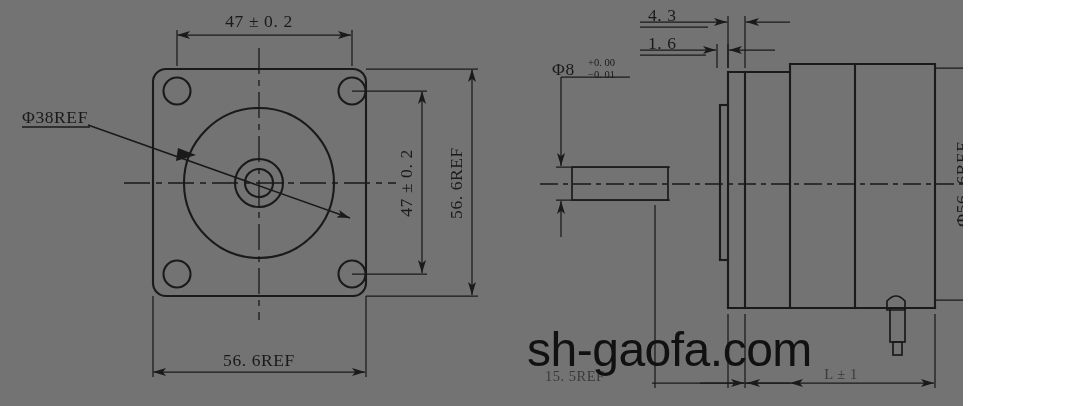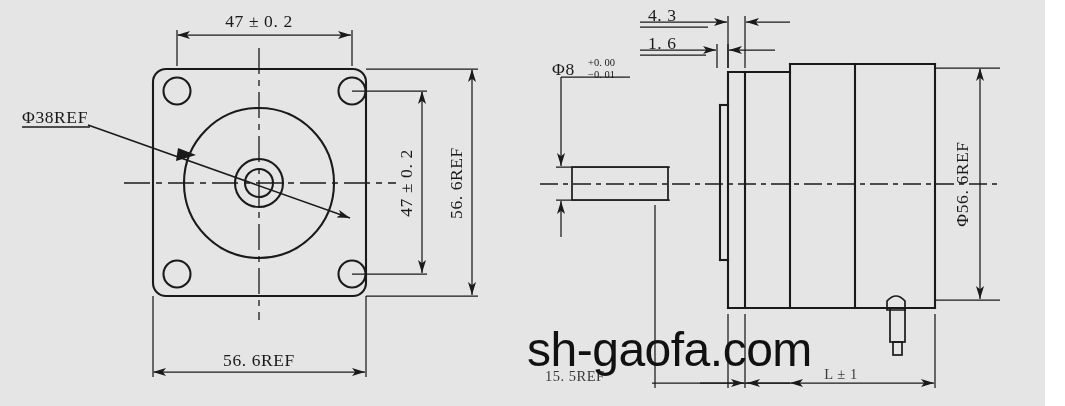--- a/index.html
+++ b/index.html
@@ -5,23 +5,23 @@
   html, body {
     margin: 0;
     padding: 0;
     background: #ffffff;
   }
   body {
     font-family: "Liberation Serif", serif;
   }
   #drawing-root {
     position: relative;
-    width: 1045px;
+    width: 963px;
     height: 406px;
-    background: #e5e5e5;
+    background: #737373;
     overflow: hidden;
   }
   svg.sheet {
     position: absolute;
     top: 0; left: 0;
     width: 1065px;
     height: 406px;
     display: block;
   }
   .obj      { fill: none; stroke: #1a1a1a; stroke-width: 2.1; stroke-linecap: square; }

